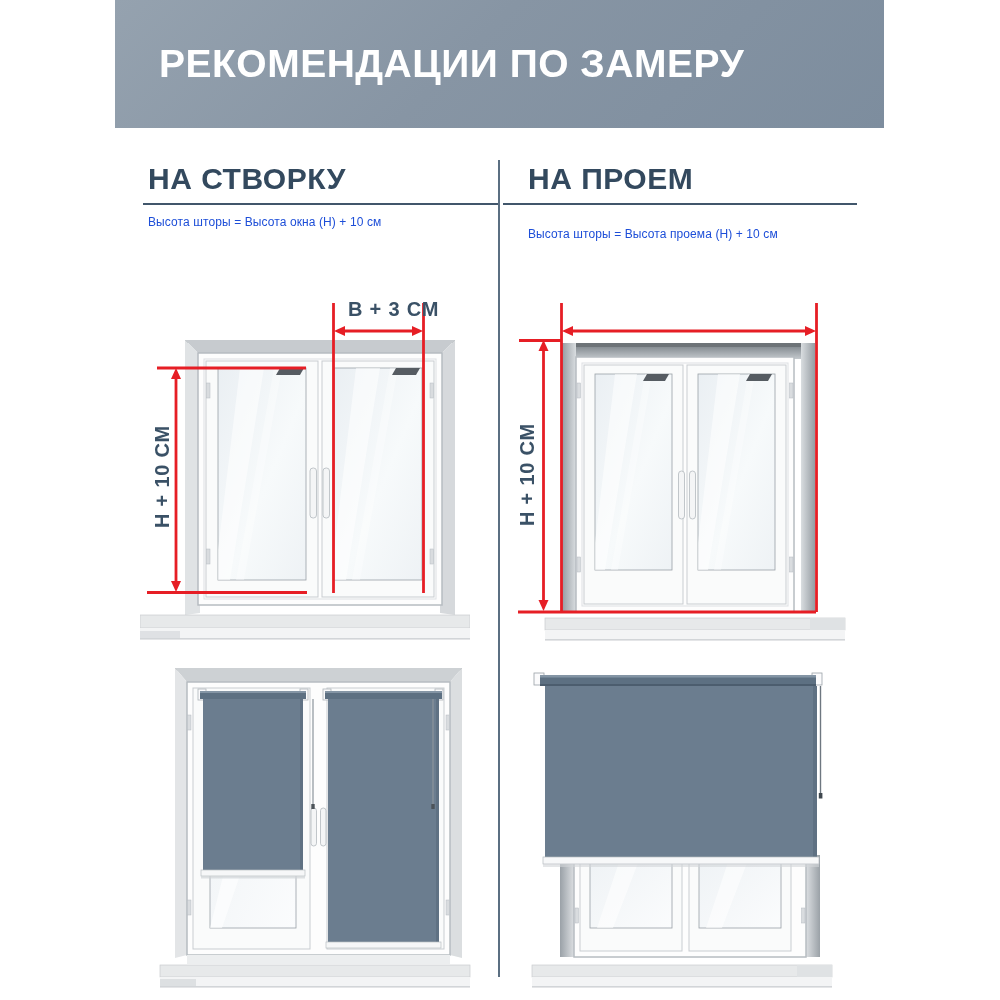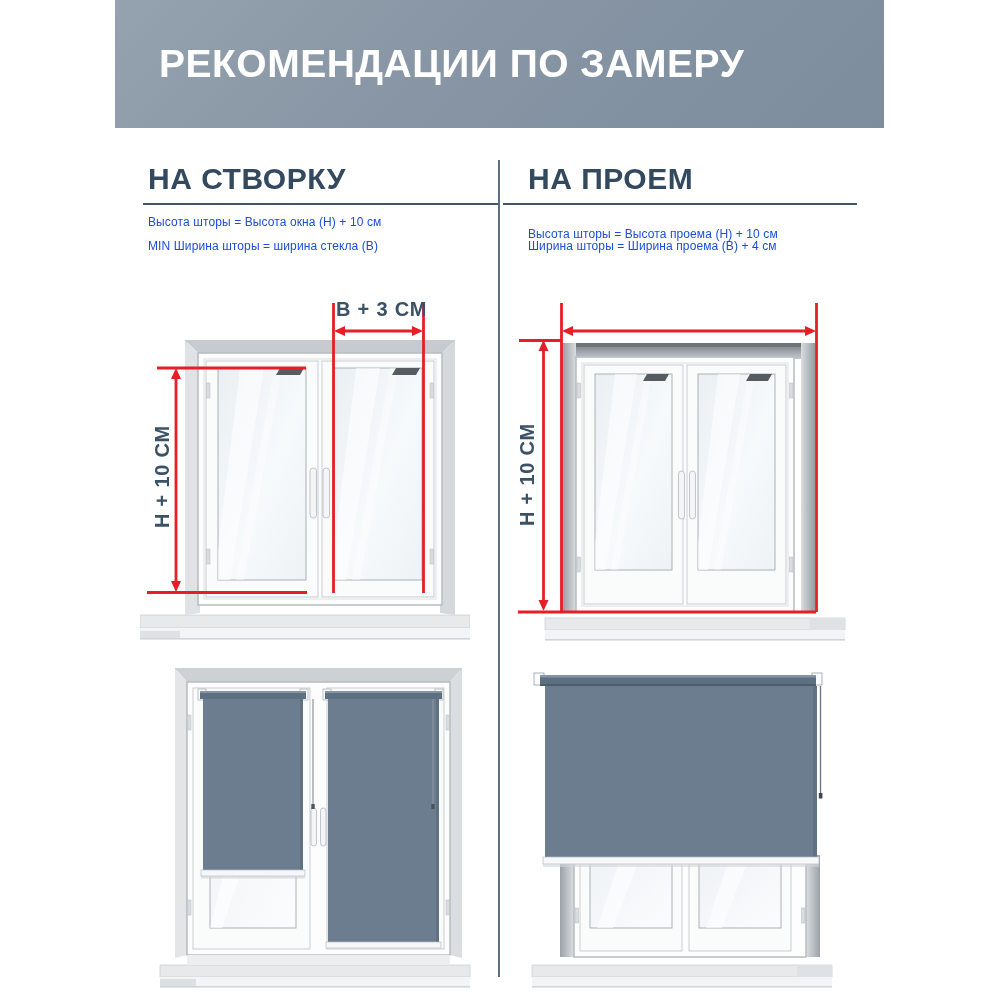--- a/index.html
+++ b/index.html
@@ -37,23 +37,21 @@
   <div class="abs" id="header">
     <div class="title">РЕКОМЕНДАЦИИ ПО ЗАМЕРУ</div>
   </div>
   <div class="abs col-heading" style="left:528px;top:162px;text-align:right;">НА ПРОЕМ</div>
 
   <div class="abs underline" style="left:143px;top:203px;width:356px;"></div>
   <div class="abs underline" style="left:503px;top:203px;width:354px;"></div>
   <div class="abs" id="v-divider"></div>
 
   <div class="abs rule-line" style="left:148px;top:215px;">Высота шторы = Высота окна (Н) + 10 см</div>
-  <div class="abs rule-line" style="left:148px;top:239px;">MIN Ширина шторы = ширина стекла (В)</div>
   <div class="abs rule-line" style="left:528px;top:227px;">Высота шторы = Высота проема (Н) + 10 см</div>
-  <div class="abs rule-line" style="left:528px;top:239px;">Ширина шторы = Ширина проема (В) + 4 см</div>
 
   <div class="abs" style="left:140px;top:335px;width:330px;height:310px;">
     <svg width="330" height="310" viewBox="0 0 330 310">
       <defs>
         <linearGradient id="glassA" x1="0" y1="0" x2="1" y2="1">
           <stop offset="0" stop-color="#eaeff3"></stop>
             <stop offset="0.55" stop-color="#f7fafb"></stop>
             <stop offset="1" stop-color="#eef2f5"></stop>
         </linearGradient>
       </defs>
@@ -325,17 +323,17 @@
       <polygon points="816,331 805,326 805,336" stroke="none"></polygon>
 
       <line x1="519" y1="340.5" x2="561" y2="340.5"></line>
       <line x1="518" y1="612" x2="816" y2="612"></line>
       <line x1="543.5" y1="349" x2="543.5" y2="603"></line>
       <polygon points="543.5,340 538.5,351 548.5,351" stroke="none"></polygon>
       <polygon points="543.5,611 538.5,600 548.5,600" stroke="none"></polygon>
     </g>
   </svg>
 
-  <div class="abs meas-label" style="left:336px;top:298px;width:86px;">В + 3 СМ</div>
+  <div class="abs meas-label" style="left:348px;top:298px;width:86px;">В + 3 СМ</div>
   <div class="abs meas-label vert" style="left:110px;top:465px;width:104px;">Н + 10 СМ</div>
   <div class="abs meas-label vert" style="left:475px;top:463px;width:104px;">Н + 10 СМ</div>
 
 </div>
 
 </body></html>

